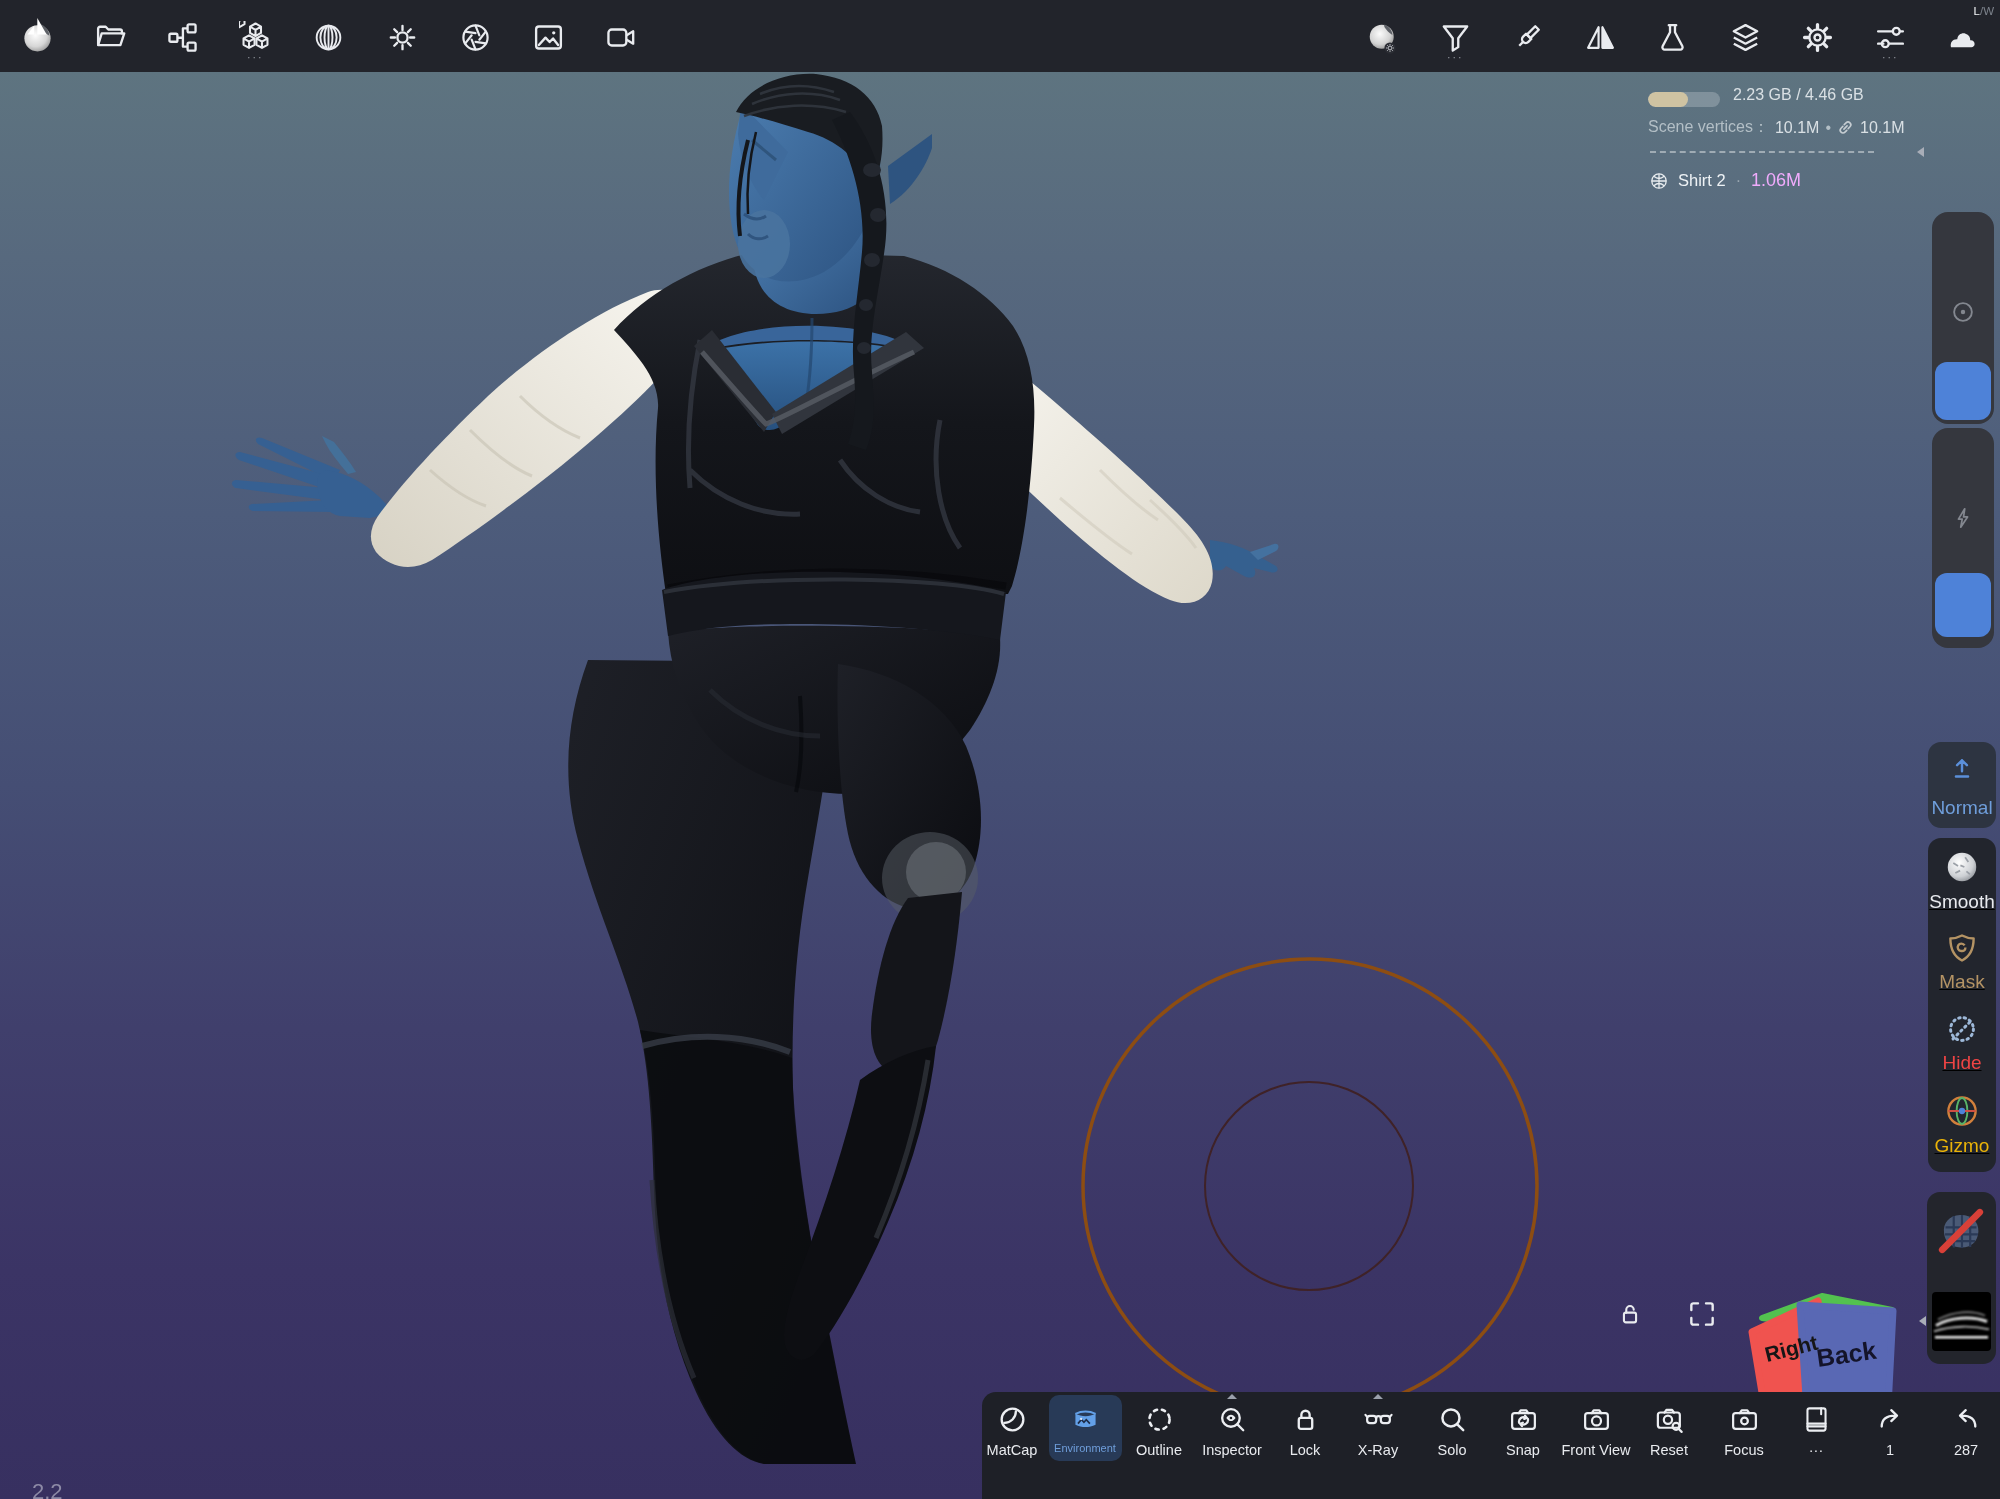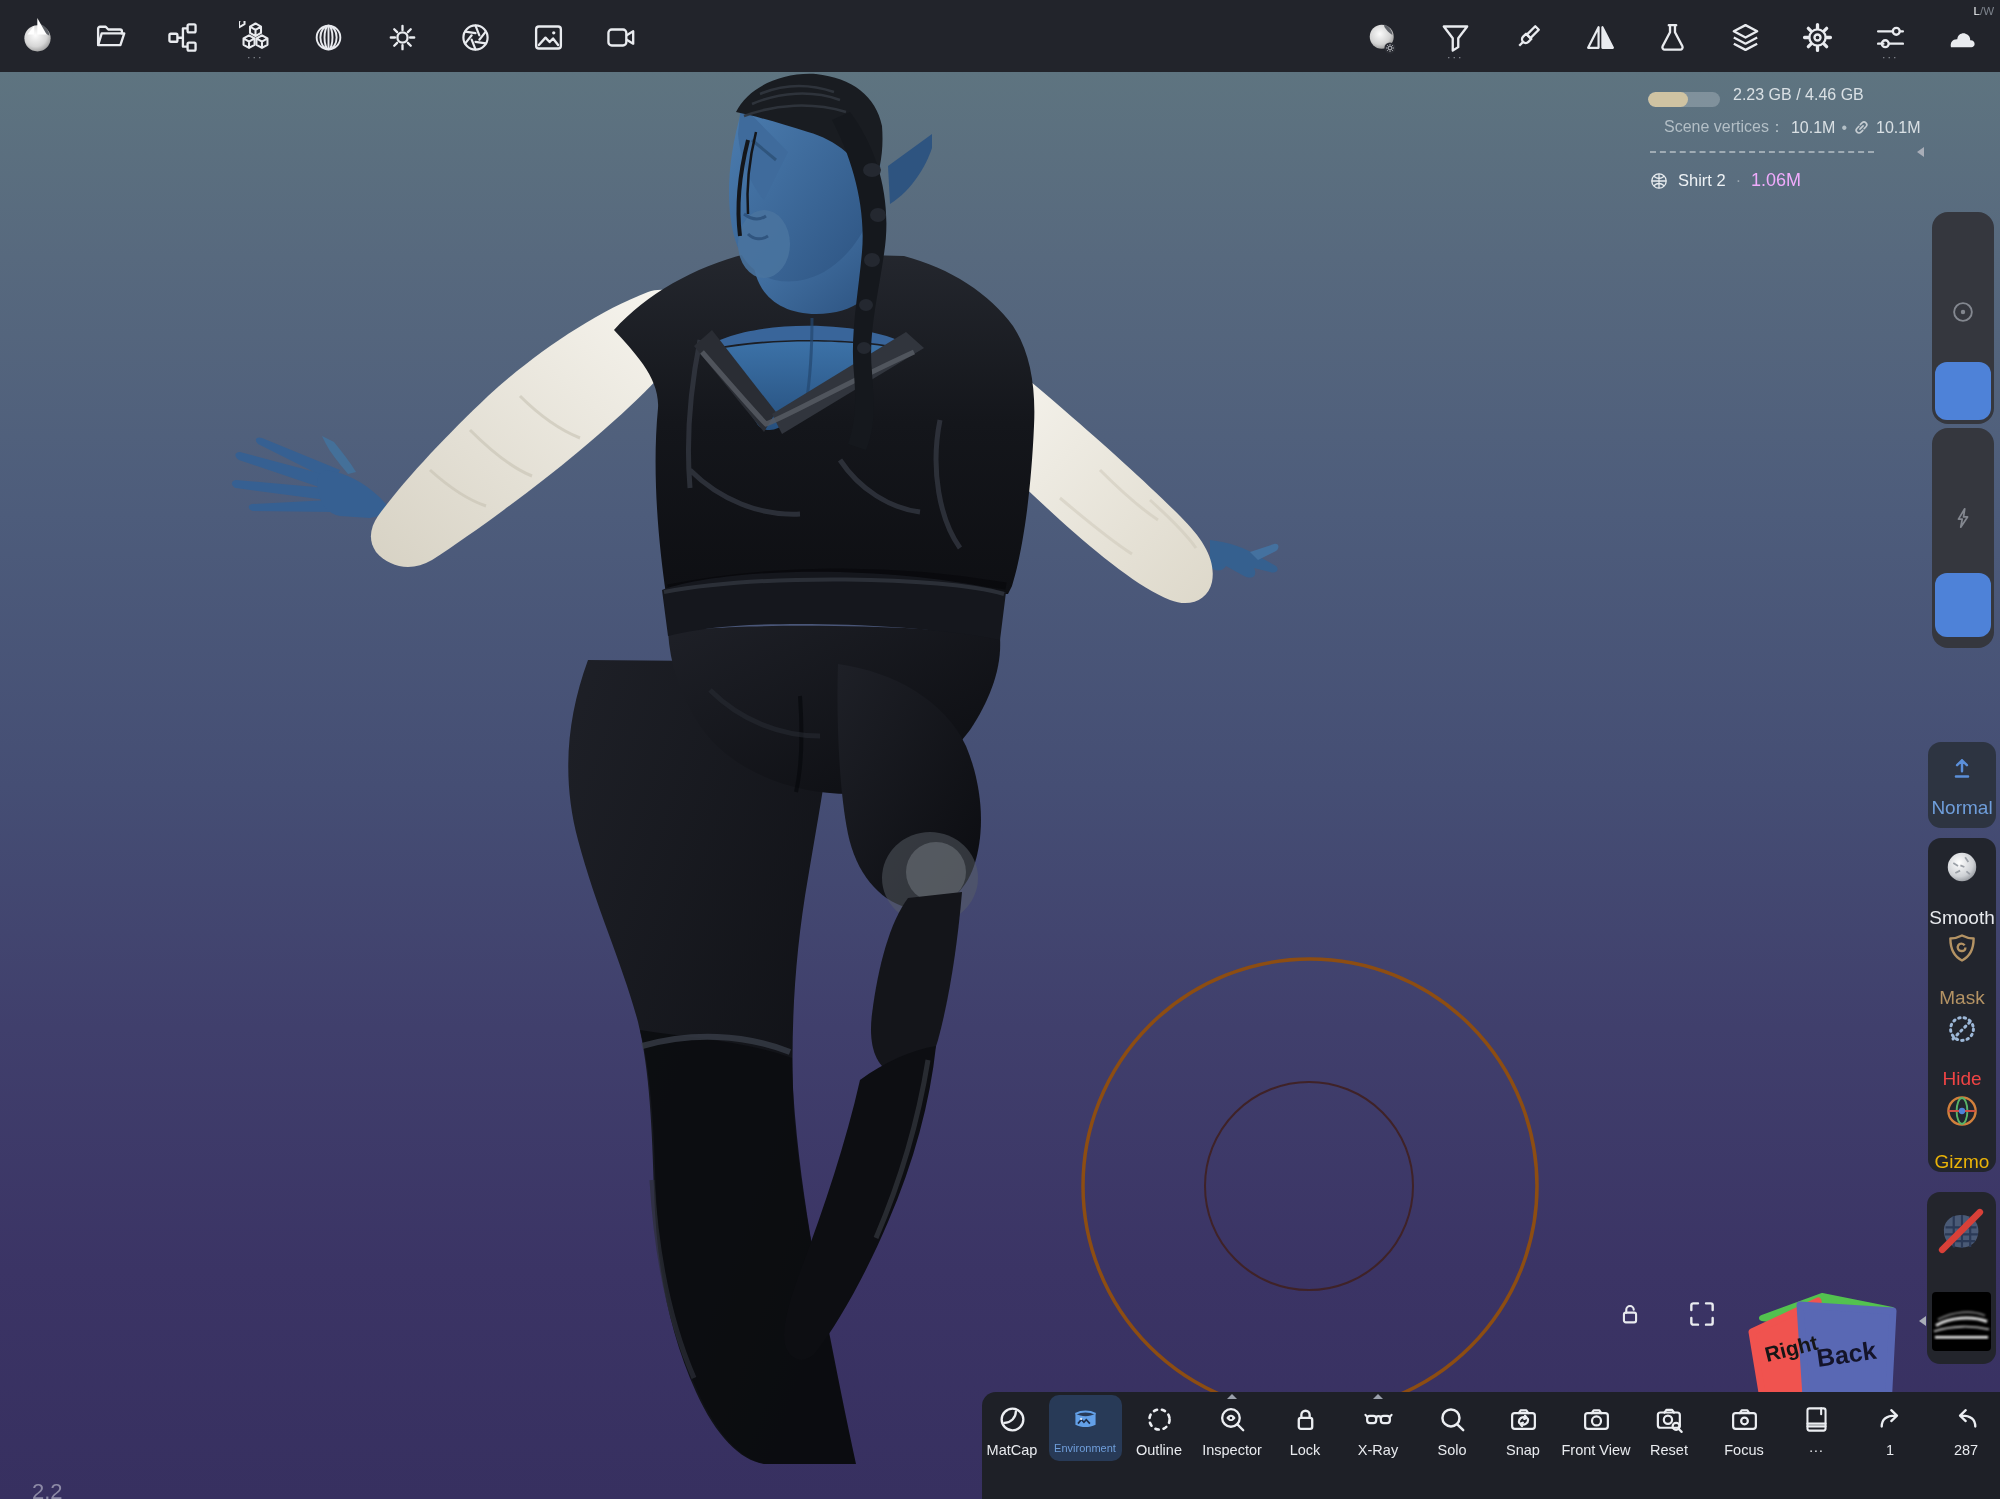--- a/index.html
+++ b/index.html
@@ -19,36 +19,36 @@
   .tb-btn svg{width:33px;height:33px;}
   .tb-more{position:absolute;top:50px;font-size:12px;letter-spacing:1.5px;
     color:#8b9097;width:44px;text-align:center;}
   
   .stat-text{color:#d9e0e4;font-size:16px;}
   .stat-dim{color:#b3bfc6;}
   #mem-pill{position:absolute;left:1648px;top:92px;width:72px;height:15px;
     border-radius:8px;background:rgba(255,255,255,.22);overflow:hidden;}
   #mem-fill{height:100%;background:#cfc3a2;border-radius:8px;}
   #vert-row{position:absolute;left:1648px;top:117px;display:flex;gap:6px;
-    align-items:center;font-size:16px;margin-left:16px;}
+    align-items:center;font-size:16px;}
   #dash-sep{position:absolute;left:1650px;top:151px;width:224px;height:0;
     border-top:2px dashed rgba(255,255,255,.42);}
   #obj-row{position:absolute;left:1650px;top:170px;display:flex;gap:10px;
     align-items:center;font-size:16px;}
   
   .panel{position:absolute;background:#22252d;border-radius:13px;}
   #sym-panel{left:1927px;top:127px;width:73px;height:78px;background:#1d1f26;
     border-radius:15px 0 0 15px;}
   .rail-label{color:#f0f2f5;font-size:16px;text-align:center;}
   .slider-track{position:absolute;left:1932px;width:62px;background:#35373e;
     border-radius:16px;}
   .slider-handle{position:absolute;left:3px;right:3px;height:58px;
     background:#4e82d8;border-radius:12px;}
   .tool-item{position:absolute;left:0;width:100%;display:flex;flex-direction:column;
-    align-items:center;gap:21px;}
+    align-items:center;gap:5px;text-decoration:underline;}
   .tool-label{font-size:19px;}
   .collapse-arrow{position:absolute;width:0;height:0;border-top:5px solid transparent;
     border-bottom:5px solid transparent;border-right:7px solid #a9aeb8;}
   
   #bottombar{position:absolute;left:982px;top:1392px;width:1018px;height:107px;
     background:#1e2027;border-radius:14px 0 0 0;}
   .bb-item{position:absolute;top:12px;width:100px;transform:translateX(-50%);
     display:flex;flex-direction:column;align-items:center;gap:7px;color:#eceef2;}
   .bb-item svg{width:31px;height:31px;}
   .bb-label{font-size:14.5px;color:#e8eaee;white-space:nowrap;}

